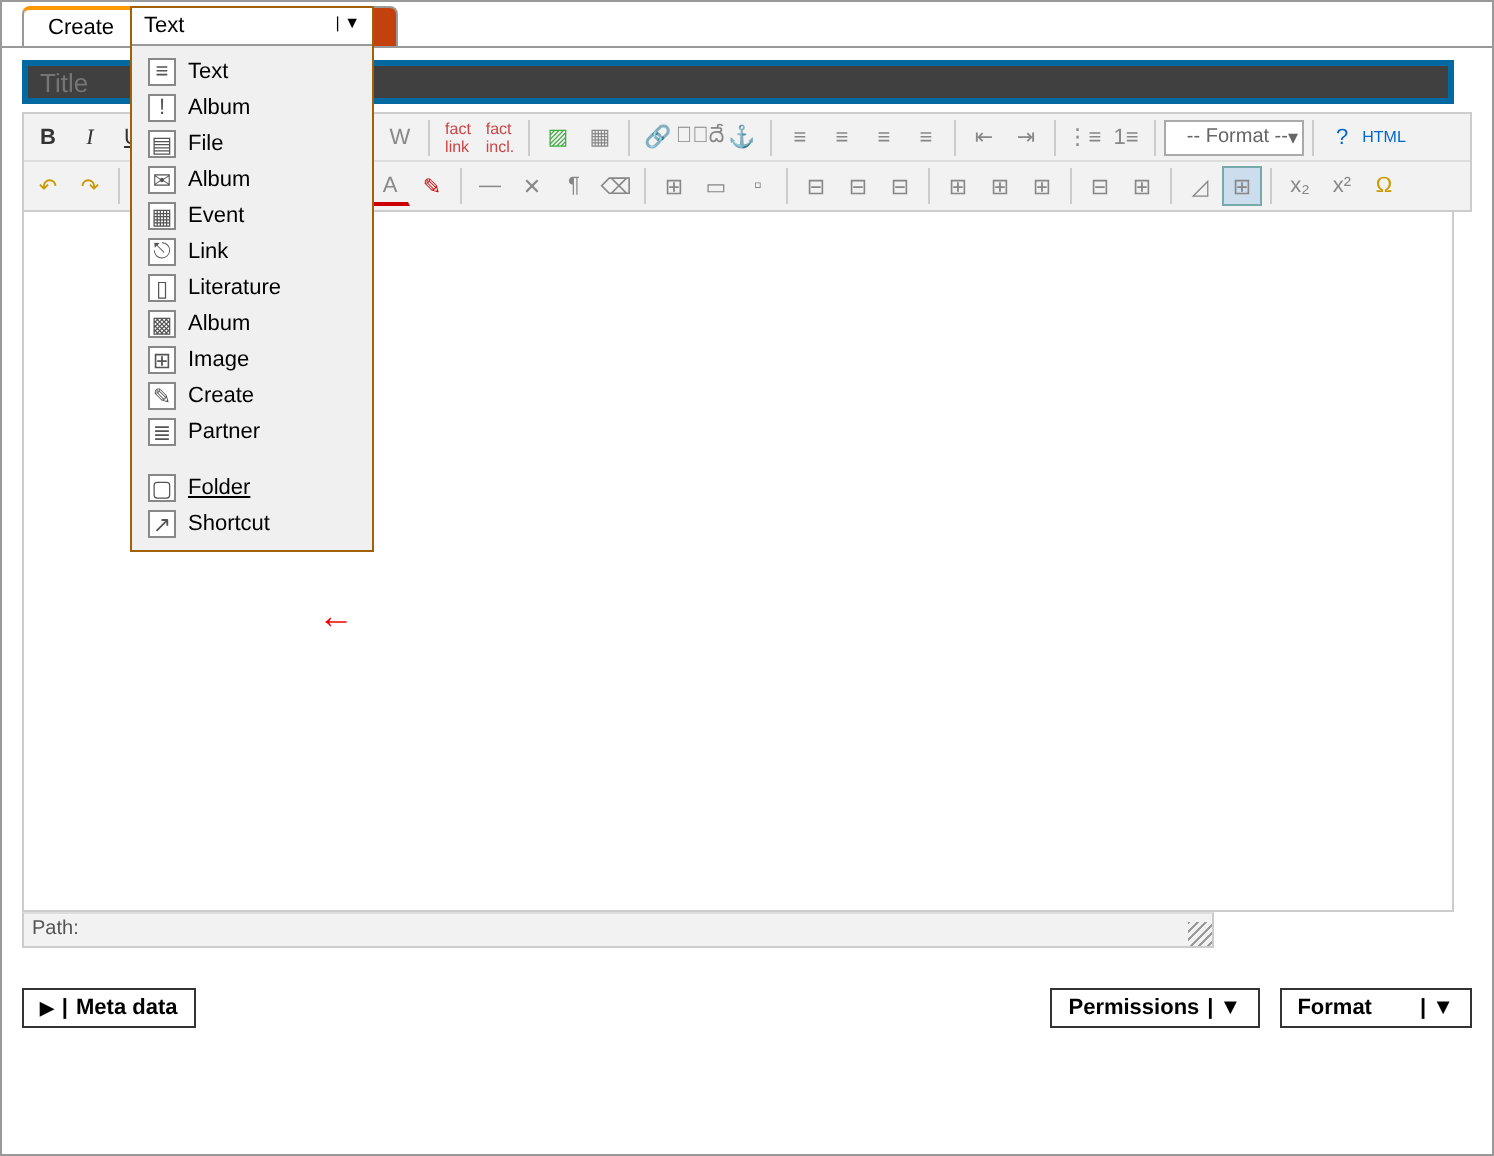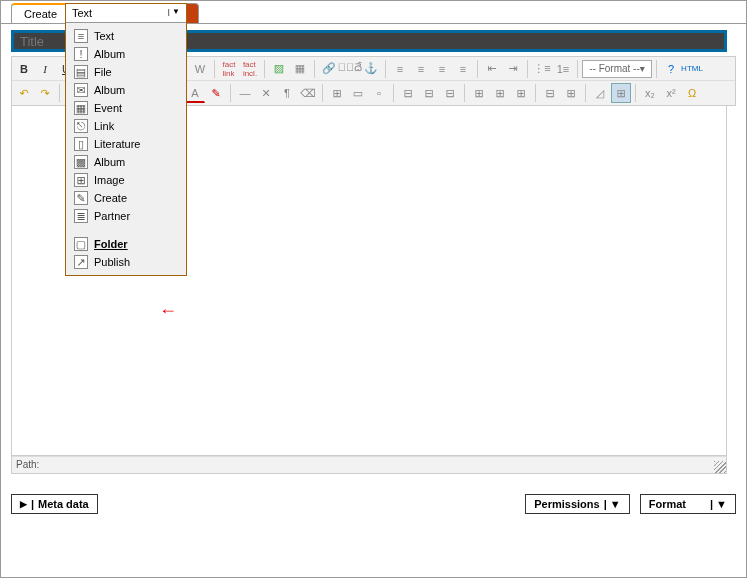--- a/index.html
+++ b/index.html
@@ -16,41 +16,41 @@
 
 
 .title-input { width: 716px; height: 22px; border: 3px solid #0369a1; padding: 2px 6px; color: #999; font-size: 13px; background: #404040; }
 
 
 .toolbar { margin-top: 4px; border: 1px solid #ccc; background: #f2f2f2; }
 .toolbar-row { display: flex; align-items: center; height: 24px; border-bottom: 1px solid #ddd; padding: 0 2px; gap: 1px; }
 .toolbar-row:last-child { border-bottom: none; }
 .tb-btn { width: 20px; height: 20px; display: flex; align-items: center; justify-content: center; color: #888; cursor: pointer; border: 1px solid transparent; font-size: 11px; }
 .tb-sep { width: 1px; height: 18px; background: #ccc; margin: 0 3px; }
-.tb-select { height: 18px; font-size: 10px; border: 1px solid #aaa; background: #fff; padding: 0 2px; color: #666; min-width: 70px; display: flex; align-items: center; justify-content: center; }
+.tb-select { height: 18px; font-size: 10px; border: 1px solid #aaa; background: #fff; padding: 0 2px; color: #666; min-width: 70px; display: flex; align-items: center; justify-content: flex-end; }
 .tb-active { border: 1px solid #7aa; background: #cde; }
 
 
 .editor { width: 716px; height: 350px; border: 1px solid #ccc; border-top: none; background: #fff; }
-.path-bar { width: 716px; height: 18px; border: 1px solid #ccc; border-top: 1px solid #ddd; background: #f2f2f2; font-size: 10px; padding: 2px 4px; color: #555; position: relative; }
+.path-bar { width: 596px; height: 18px; border: 1px solid #ccc; border-top: 1px solid #ddd; background: #f2f2f2; font-size: 10px; padding: 2px 4px; color: #555; position: relative; }
 .resize-handle { position: absolute; right: 0; bottom: 0; width: 12px; height: 12px; background: repeating-linear-gradient(135deg,#999,#999 1px,transparent 1px,transparent 3px); }
 
 
 .bottom-bar { display: flex; padding: 14px 10px; gap: 10px; }
 .btn-box { border: 1px solid #333; padding: 3px 8px; display: flex; align-items: center; gap: 4px; font-size: 11px; font-weight: bold; cursor: pointer; background: #fff; }
 .btn-box .arrow { font-size: 9px; }
 .spacer { flex: 1; }
 
 
 .dropdown { position: absolute; top: 2px; left: 64px; width: 122px; border: 1px solid #a16207; background: #f0f0f0; z-index: 10; }
 .dd-header { display: flex; justify-content: space-between; padding: 3px 6px; border-bottom: 1px solid #999; background: #fff; font-size: 11px; }
 .dd-header .tri { font-size: 8px; }
 .dd-list { padding: 4px 0; }
 .dd-item { display: flex; align-items: center; padding: 2px 8px; gap: 6px; cursor: pointer; font-size: 11px; color: #000; }
-.dd-item.highlight .label { text-decoration: underline; font-weight: bold; }
+.dd-item.highlight .label { text-decoration: underline; font-weight: normal; }
 .dd-spacer { height: 10px; }
 .dd-icon { width: 14px; height: 14px; display: flex; align-items: center; justify-content: center; font-size: 11px; color: #555; border: 1px solid #888; background: #fff; }
 
 
 .red-arrow { position: absolute; top: 297px; left: 158px; color: #e00; font-size: 18px; font-weight: bold; z-index: 11; }
 
 
 .bold { font-weight: bold; color: #333; }
 .italic { font-style: italic; font-family: serif; color: #333; }
 .underline { text-decoration: underline; color: #333; }
@@ -229,20 +229,20 @@
           <span class="dd-icon">≣</span>
           <span class="label">Partner</span>
         </div>
       <div class="dd-spacer"></div>
       <div class="dd-item highlight">
           <span class="dd-icon">▢</span>
           <span class="label">Folder</span>
         </div>
       <div class="dd-item">
           <span class="dd-icon">↗</span>
-          <span class="label">Publish</span>
+          <span class="label">Shortcut</span>
         </div>
     </div>
   </div>
 
   <div class="red-arrow">←</div>
 
 </div>
 
 </body></html>

